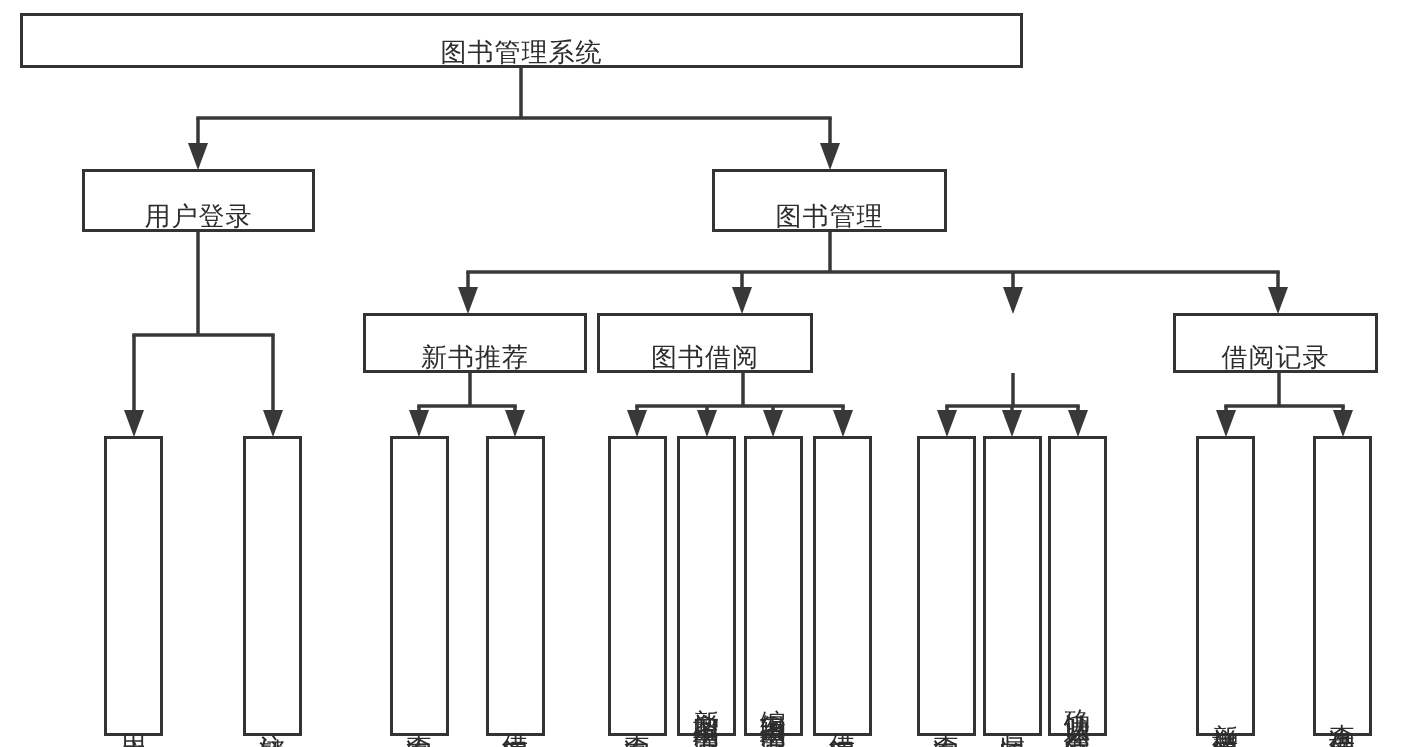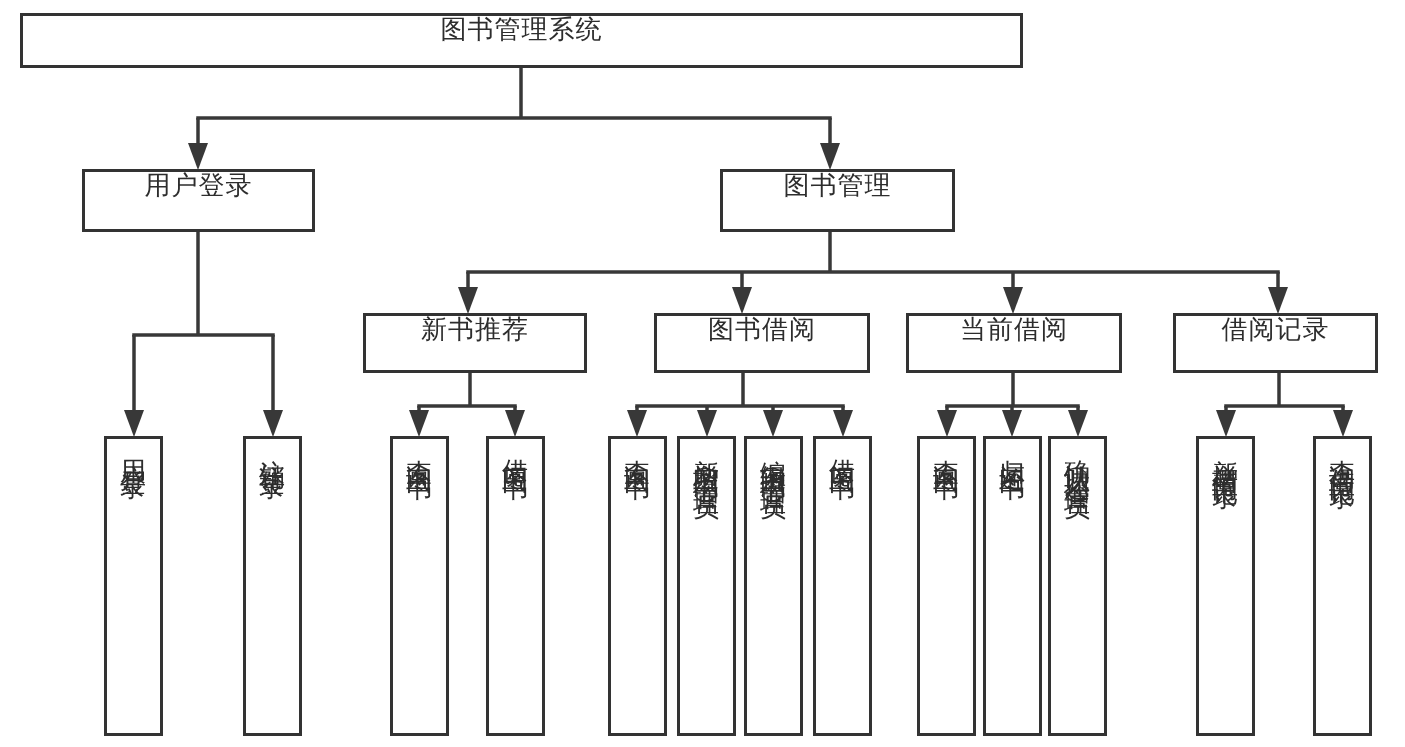--- a/index.html
+++ b/index.html
@@ -3,21 +3,21 @@
 <meta charset="utf-8">
 <style>
   html,body{margin:0;padding:0;background:#ffffff;}
   .canvas{
     position:relative;width:1405px;height:747px;background:#ffffff;
     font-family:"Liberation Sans",sans-serif;overflow:hidden;
   }
   svg.connectors{position:absolute;left:0;top:0;width:1405px;height:747px;z-index:1;}
   .box{
     position:absolute;box-sizing:border-box;background:#ffffff;
-    border:3px solid #333333;display:flex;align-items:flex-start;justify-content:center;
+    border:3px solid #333333;display:flex;align-items:flex-end;justify-content:center;
     color:#2d2d2d;font-size:26px;letter-spacing:1px;z-index:2;
   }
   .box.leaf{border-width:3.5px;}
   .vtext{
     writing-mode:vertical-rl;text-orientation:mixed;
     letter-spacing:5px;line-height:1;white-space:nowrap;
   }
   .htext{line-height:1;}
   .watermark{
     position:absolute;right:10px;bottom:4px;z-index:5;
@@ -84,32 +84,29 @@
       <polygon points="1333,410 1353,410 1343,437" fill="#383838"></polygon>
     </svg>
 
   <div class="box" style="left:20px;top:13px;width:1003px;height:55px;">
     <span class="htext">图书管理系统</span>
   </div>
 
   <div class="box" style="left:82px;top:169px;width:233px;height:63px;">
     <span class="htext">用户登录</span>
   </div>
-  <div class="box" style="left:712px;top:169px;width:235px;height:63px;margin-left:8px;">
+  <div class="box" style="left:712px;top:169px;width:235px;height:63px;">
     <span class="htext">图书管理</span>
   </div>
 
   <div class="box" style="left:363px;top:313px;width:224px;height:60px;">
     <span class="htext">新书推荐</span>
   </div>
-  <div class="box" style="left:654px;top:313px;width:216px;height:60px;">
+  <div class="box" style="left:597px;top:313px;width:216px;height:60px;">
     <span class="htext">图书借阅</span>
-  </div>
-  <div class="box" style="left:906px;top:313px;width:216px;height:60px;">
-    <span class="htext">当前借阅</span>
   </div>
   <div class="box" style="left:1173px;top:313px;width:205px;height:60px;">
     <span class="htext">借阅记录</span>
   </div>
 
   <div class="box leaf" style="left:104px;top:436px;width:59px;height:300px;">
     <span class="vtext">用户登录</span>
   </div>
   <div class="box leaf" style="left:243px;top:436px;width:59px;height:300px;">
     <span class="vtext">注销登录</span>

